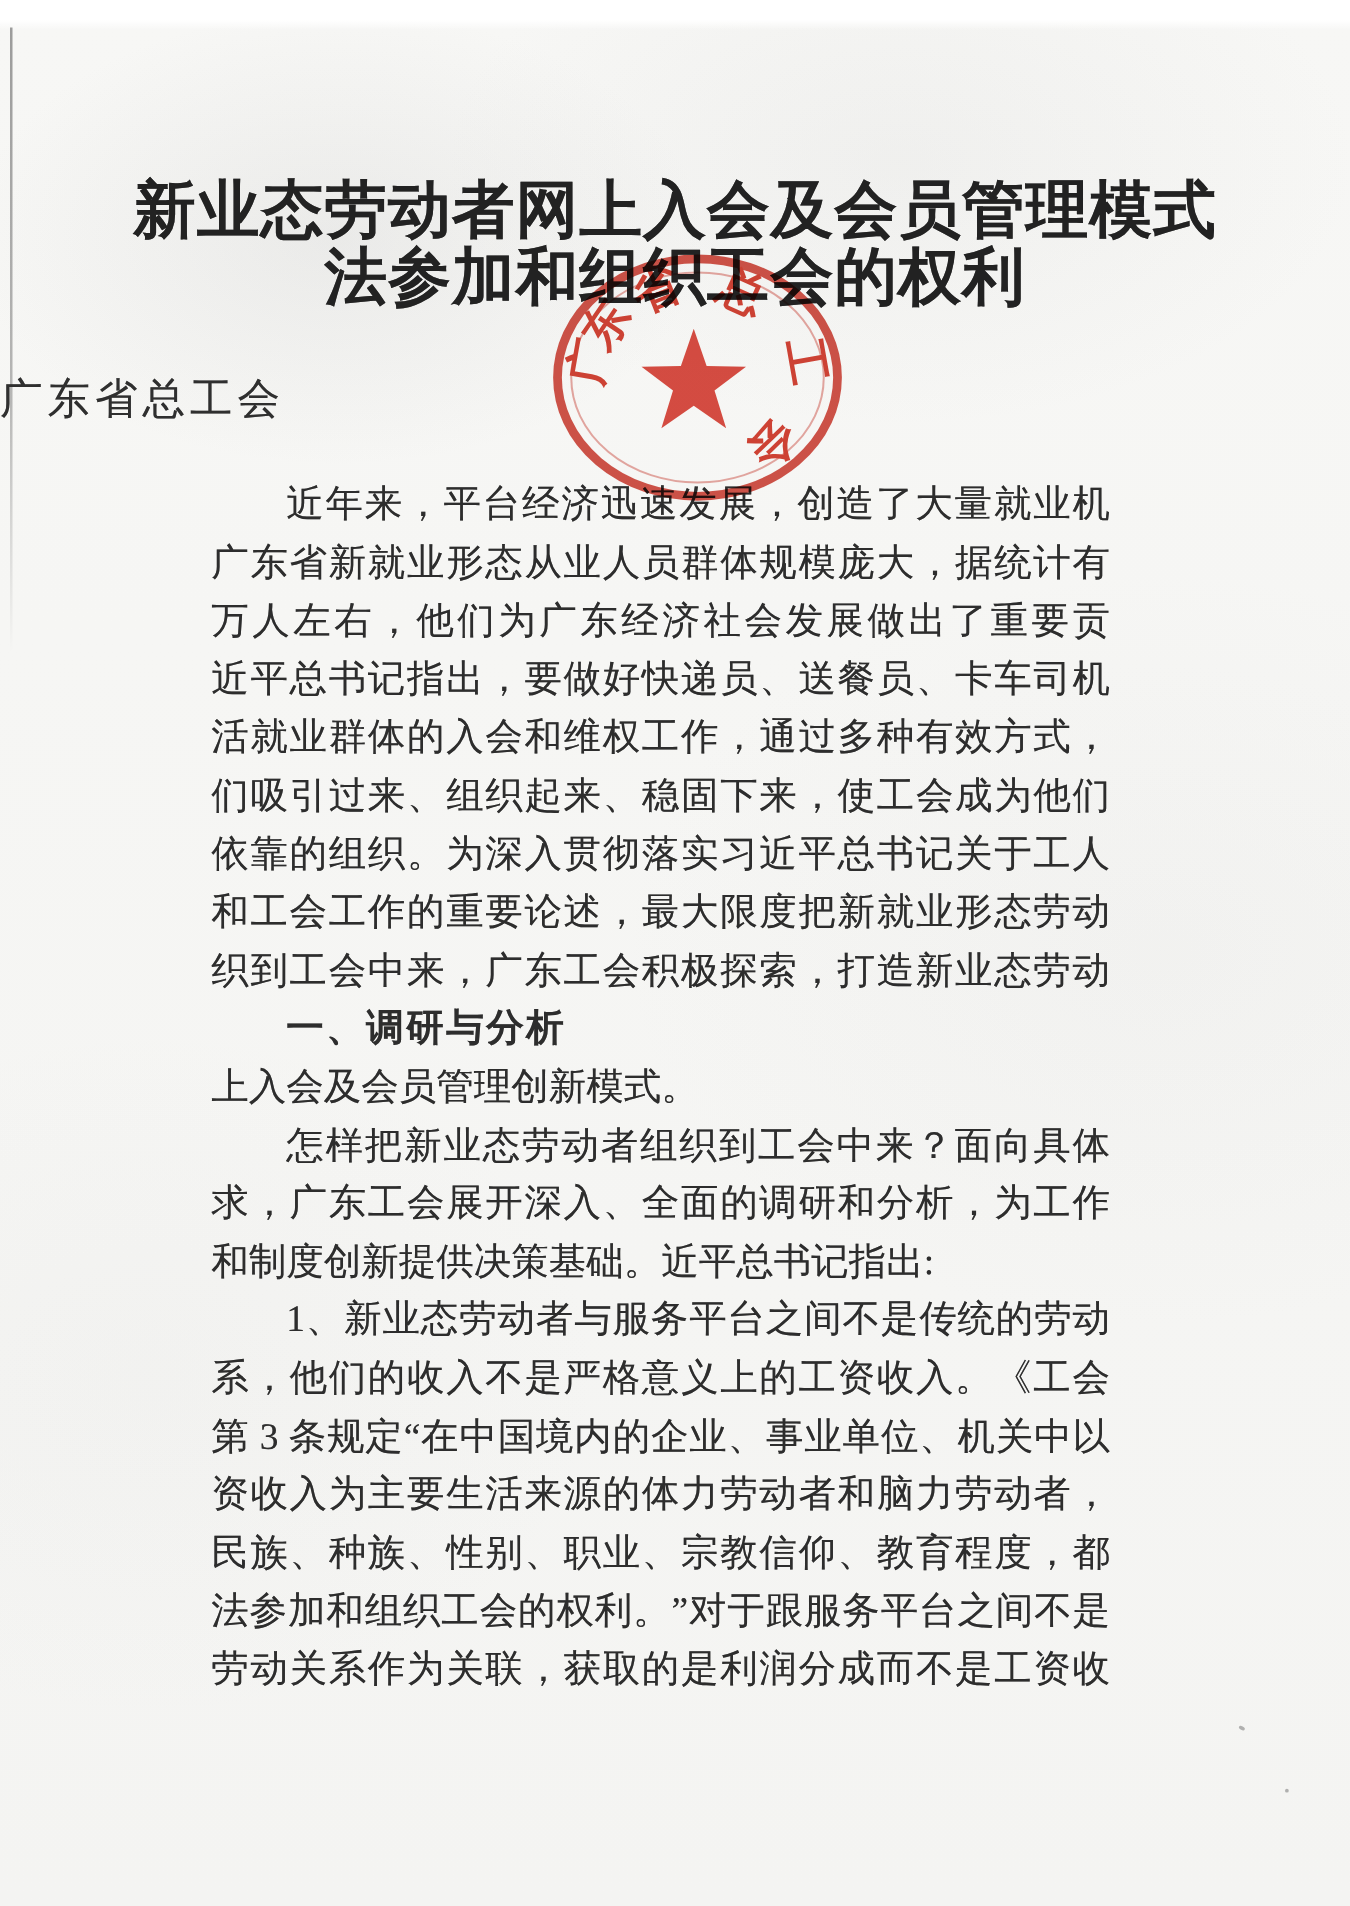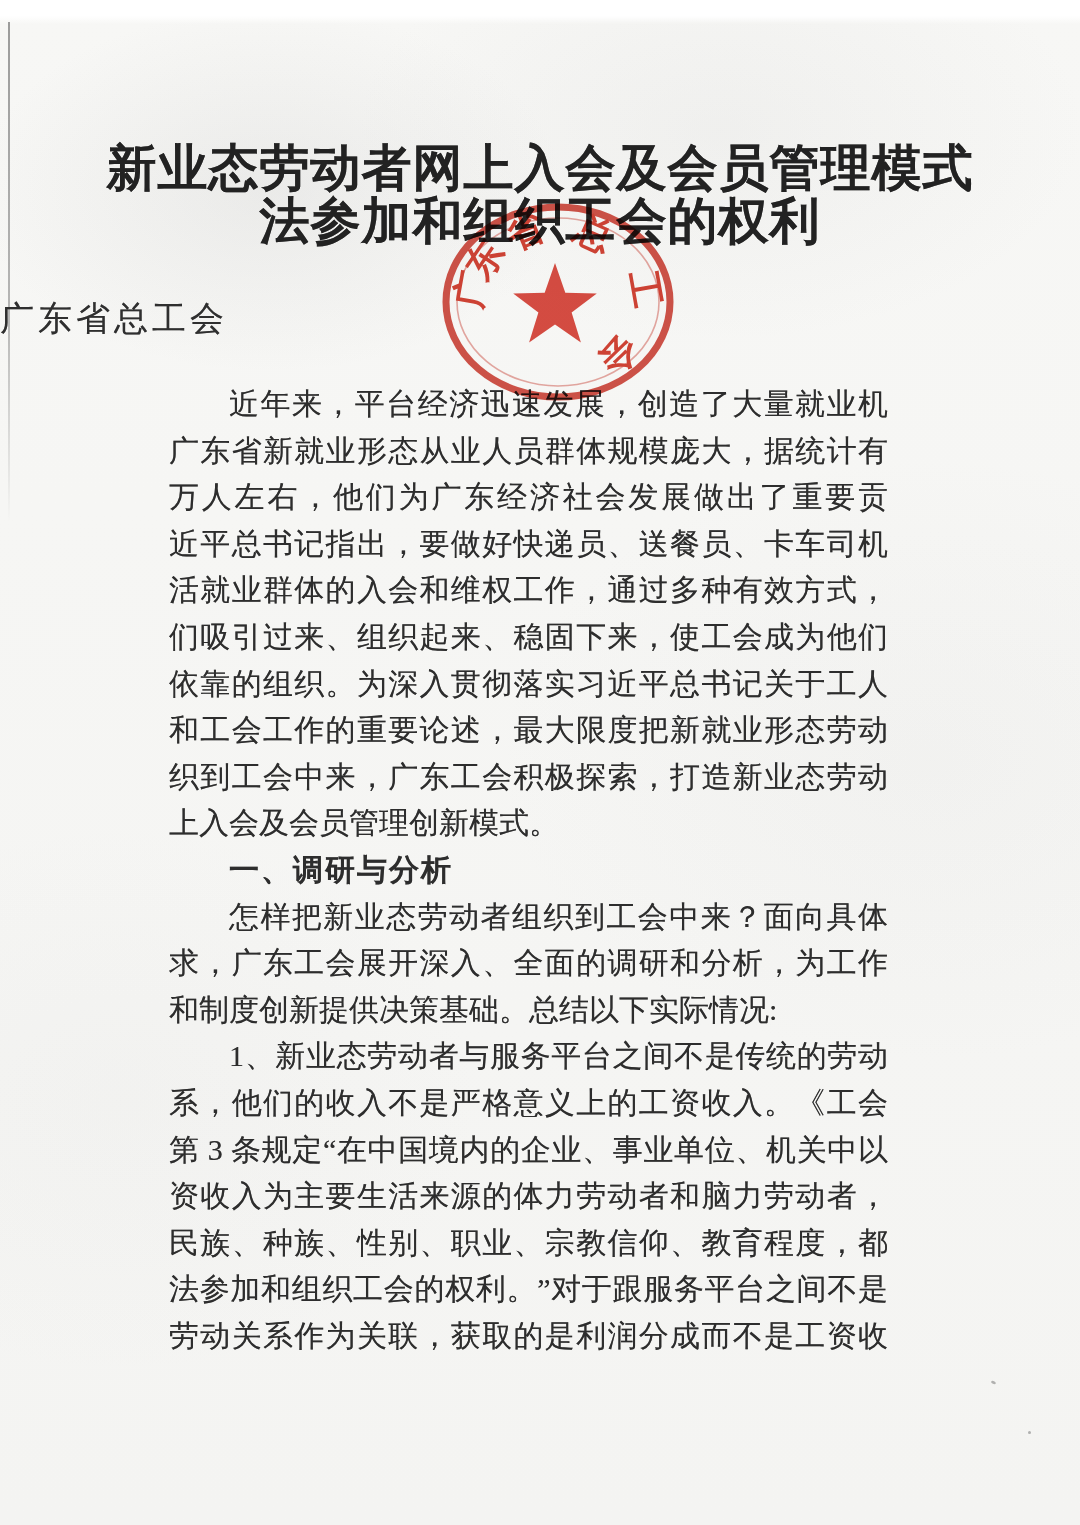--- a/index.html
+++ b/index.html
@@ -84,25 +84,25 @@
   <div class="body-text">
     <div class="ln j i">近年来，平台经济迅速发展，创造了大量就业机会。</div>
     <div class="ln j">广东省新就业形态从业人员群体规模庞大，据统计有 960</div>
     <div class="ln j">万人左右，他们为广东经济社会发展做出了重要贡献。习</div>
     <div class="ln j">近平总书记指出，要做好快递员、送餐员、卡车司机等灵</div>
     <div class="ln j">活就业群体的入会和维权工作，通过多种有效方式，把他</div>
     <div class="ln j">们吸引过来、组织起来、稳固下来，使工会成为他们愿意</div>
     <div class="ln j">依靠的组织。为深入贯彻落实习近平总书记关于工人阶级</div>
     <div class="ln j">和工会工作的重要论述，最大限度把新就业形态劳动者组</div>
     <div class="ln j">织到工会中来，广东工会积极探索，打造新业态劳动者网</div>
+    <div class="ln h i">一、调研与分析</div>
     <div class="ln">上入会及会员管理创新模式。</div>
-    <div class="ln h i">一、调研与分析</div>
     <div class="ln j i">怎样把新业态劳动者组织到工会中来？面向具体需</div>
     <div class="ln j">求，广东工会展开深入、全面的调研和分析，为工作探索</div>
-    <div class="ln">和制度创新提供决策基础。总结以下实际情况:</div>
+    <div class="ln">和制度创新提供决策基础。近平总书记指出:</div>
     <div class="ln j i">1、新业态劳动者与服务平台之间不是传统的劳动关</div>
     <div class="ln j">系，他们的收入不是严格意义上的工资收入。《工会法》</div>
     <div class="ln j">第 3 条规定“在中国境内的企业、事业单位、机关中以工</div>
     <div class="ln j">资收入为主要生活来源的体力劳动者和脑力劳动者，不分</div>
     <div class="ln j">民族、种族、性别、职业、宗教信仰、教育程度，都有依</div>
     <div class="ln j">法参加和组织工会的权利。”对于跟服务平台之间不是以</div>
     <div class="ln j">劳动关系作为关联，获取的是利润分成而不是工资收入的</div>
   </div>
 
   <div class="speck s1"></div>

